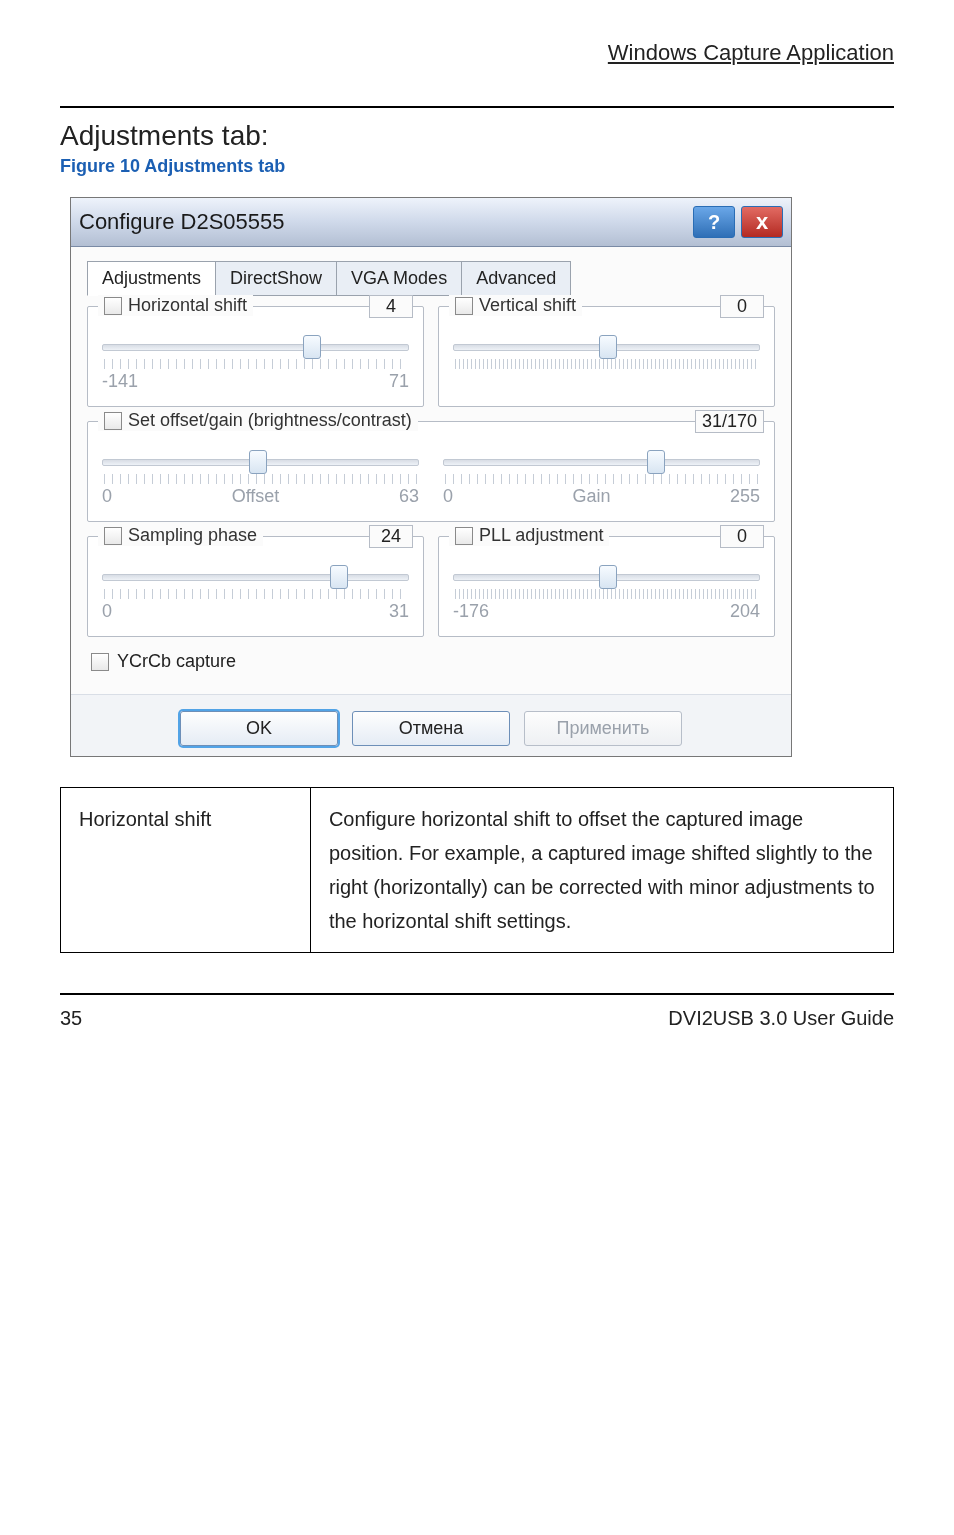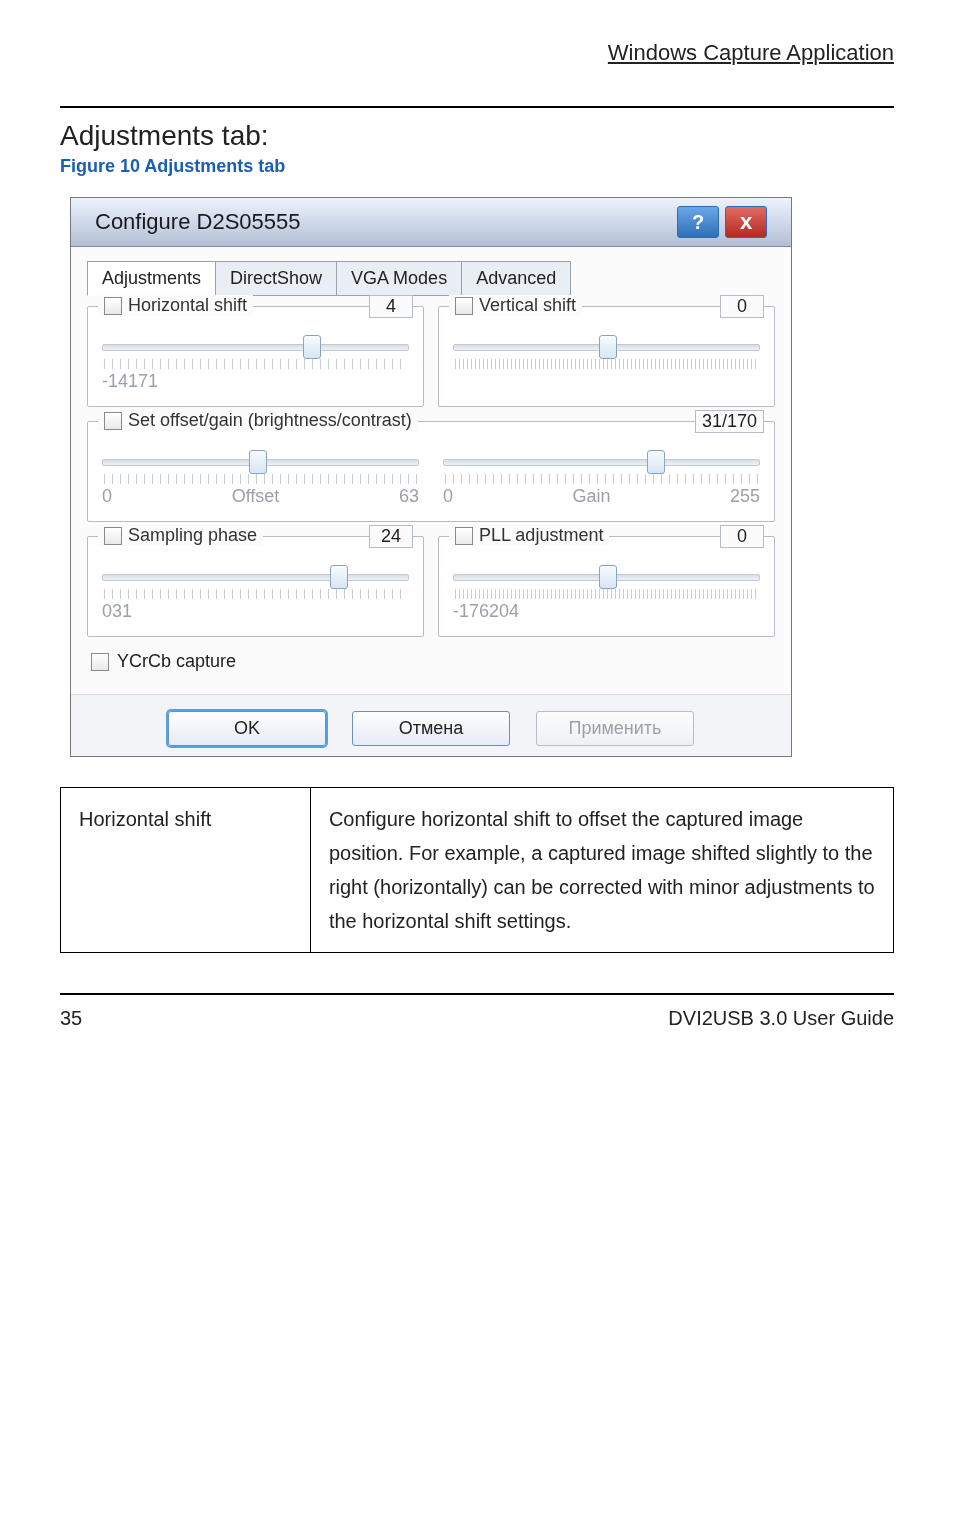--- a/index.html
+++ b/index.html
@@ -3,45 +3,45 @@
 <meta charset="utf-8">
 <style>
   html,body{margin:0;padding:0;background:#fff;font-family:Arial,Helvetica,sans-serif;color:#222}
   .page{width:954px;min-height:1535px;margin:0 auto;padding:40px 60px 30px 60px;box-sizing:border-box;position:relative}
   .top-rule{border-bottom:2px solid #000;margin-top:40px}
   .header-line{text-align:right;font-size:22px;margin-bottom:14px;text-decoration:underline}
   .h2{font-size:28px;margin:12px 0 4px 0}
   .figcap{color:#1b5fb3;font-weight:bold;font-size:18px;margin-bottom:20px}
   
   .dlg{width:720px;margin:10px 0 30px 10px;border:1px solid #777;background:#f4f4f4;box-shadow:0 0 0 1px #999 inset}
-  .dlg-titlebar{display:flex;align-items:center;height:48px;background:linear-gradient(#eef3fb,#cfd9ea,#b3bfd3);border-bottom:1px solid #7a8aa5;padding:0 24px}
+  .dlg-titlebar{display:flex;align-items:center;height:48px;background:linear-gradient(#eef3fb,#cfd9ea,#b3bfd3);border-bottom:1px solid #7a8aa5;padding:0 8px}
   .dlg-title{font-size:22px;color:#1a1a1a}
   .dlg-spacer{flex:1}
   .tb-btn{display:inline-flex;align-items:center;justify-content:center;width:40px;height:30px;margin-left:6px;border:1px solid #2a6db5;border-radius:3px;font-weight:bold;font-size:20px;color:#fff}
   .tb-help{background:linear-gradient(#6aa7e8,#2f6fb6)}
   .tb-close{background:linear-gradient(#e26b63,#b32a22);font-size:22px}
   .dlg-body{background:#fbfbfb;padding:14px 16px 18px 16px}
   .tabs{display:flex;margin-bottom:10px}
   .tab{padding:6px 14px;border:1px solid #9aa2ad;background:#e9eef5;font-size:18px;margin-right:-1px}
   .tab.active{background:#fff;font-weight:normal;border-bottom:1px solid #fff}
   .group{border:1px solid #b6bcc6;border-radius:2px;padding:22px 14px 14px 14px;position:relative;margin-bottom:14px;background:#fff}
   .group-row{display:flex;gap:14px;margin-bottom:14px}
   .group-row .group{flex:1;margin-bottom:0}
   .legend{position:absolute;top:-12px;left:10px;background:#fbfbfb;padding:0 6px;display:flex;align-items:center;gap:6px;font-size:18px;color:#333}
   .legend-right{position:absolute;top:-12px;right:10px;background:#fbfbfb;padding:0 6px;border:1px solid #b6bcc6;font-size:18px;min-width:30px;text-align:center}
   .cb{width:16px;height:16px;border:1px solid #8a8a8a;background:linear-gradient(#fff,#e9e9e9);display:inline-block}
   .slider{height:22px;position:relative;margin:6px 0 2px 0}
   .slider-track{position:absolute;left:0;right:0;top:9px;height:5px;background:linear-gradient(#d8dde5,#eef2f7);border:1px solid #c2c9d3;border-radius:2px}
   .slider-thumb{position:absolute;top:0;width:16px;height:22px;background:linear-gradient(#f7fbff,#d8e5f2);border:1px solid #8aa3bf;border-radius:3px}
   .ticks{height:10px;background:repeating-linear-gradient(90deg,#bfc7d2 0,#bfc7d2 1px,transparent 1px,transparent 8px);opacity:.9;margin:0 2px}
   .ticks.fine{background:repeating-linear-gradient(90deg,#bfc7d2 0,#bfc7d2 1px,transparent 1px,transparent 4px)}
-  .range-lbls{display:flex;justify-content:flex-start;color:#9aa1ab;font-size:18px;margin-top:2px}
+  .range-lbls{display:flex;justify-content:space-between;color:#9aa1ab;font-size:18px;margin-top:2px}
   .range-lbls .mid{flex:1;text-align:center}
   .checkrow{display:flex;align-items:center;gap:8px;font-size:18px;margin:8px 0 4px 4px}
-  .dlg-buttons{display:flex;gap:26px;justify-content:center;padding:16px 10px 10px;border-top:1px solid #d9dee6;background:#f2f4f7}
+  .dlg-buttons{display:flex;gap:14px;justify-content:center;padding:16px 10px 10px;border-top:1px solid #d9dee6;background:#f2f4f7}
   .btn{min-width:120px;padding:6px 18px;border:1px solid #6d8fb8;border-radius:3px;background:linear-gradient(#fefefe,#e5ecf5);font-size:18px;text-align:center}
   .btn.disabled{color:#9aa1ab;border-color:#b7bec9;background:linear-gradient(#fdfdfd,#eef0f3)}
   .btn.default{box-shadow:0 0 0 2px #52a3e6}
   
   table.desc{border-collapse:collapse;width:100%;margin-top:18px}
   table.desc td{border:1.5px solid #000;padding:14px 18px;font-size:20px;vertical-align:top;line-height:1.7}
   table.desc td:first-child{width:30%}
   
   .bottom-rule{border-top:2px solid #000;margin-top:40px;padding-top:12px;display:flex;justify-content:space-between;font-size:20px}
 </style>

